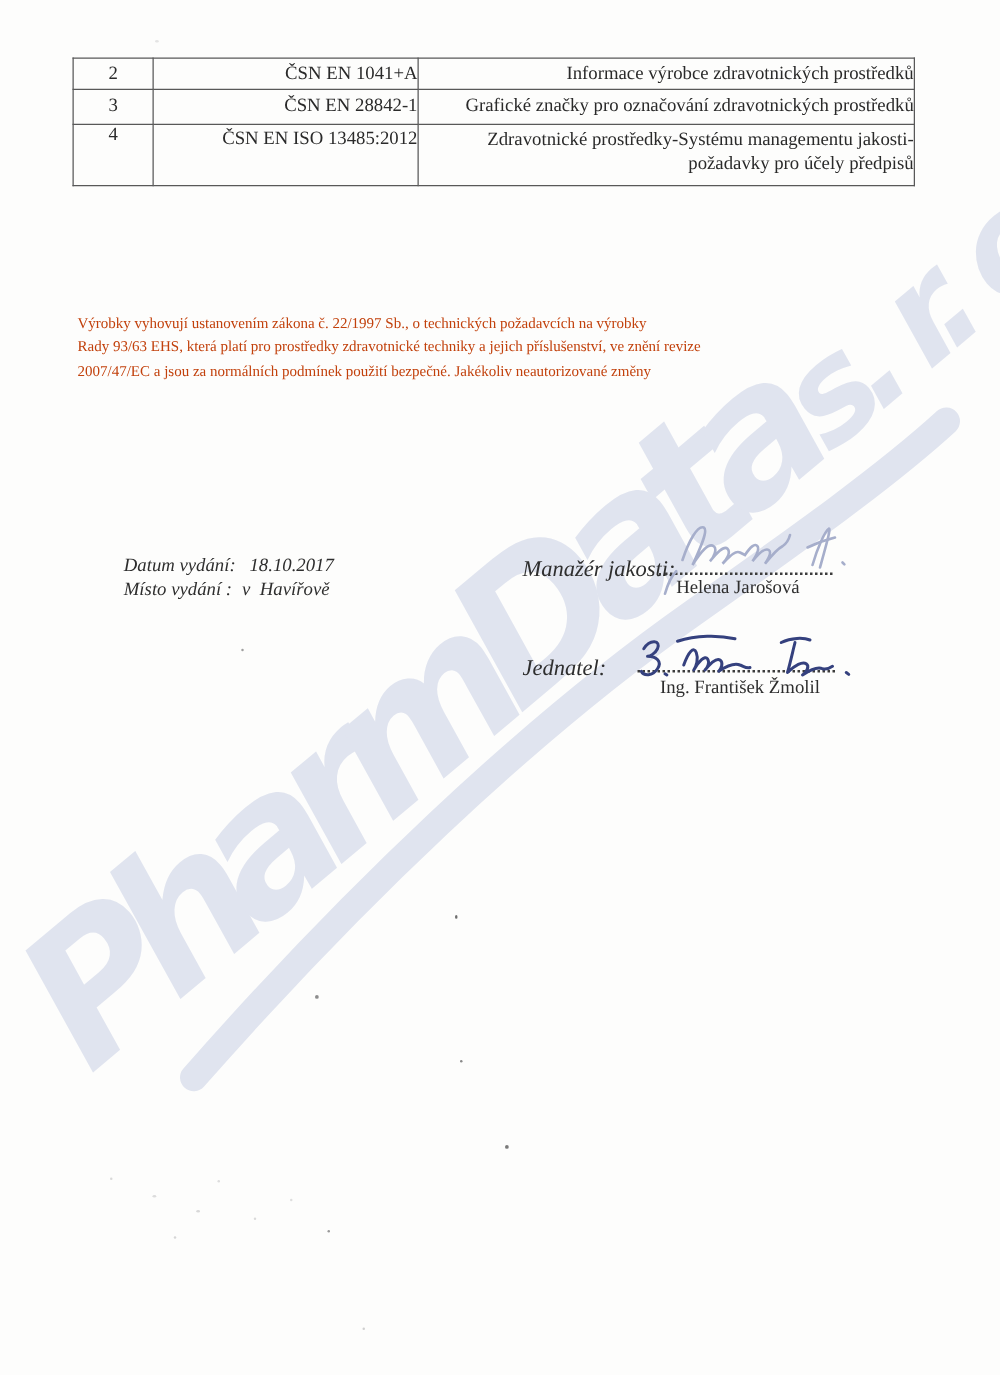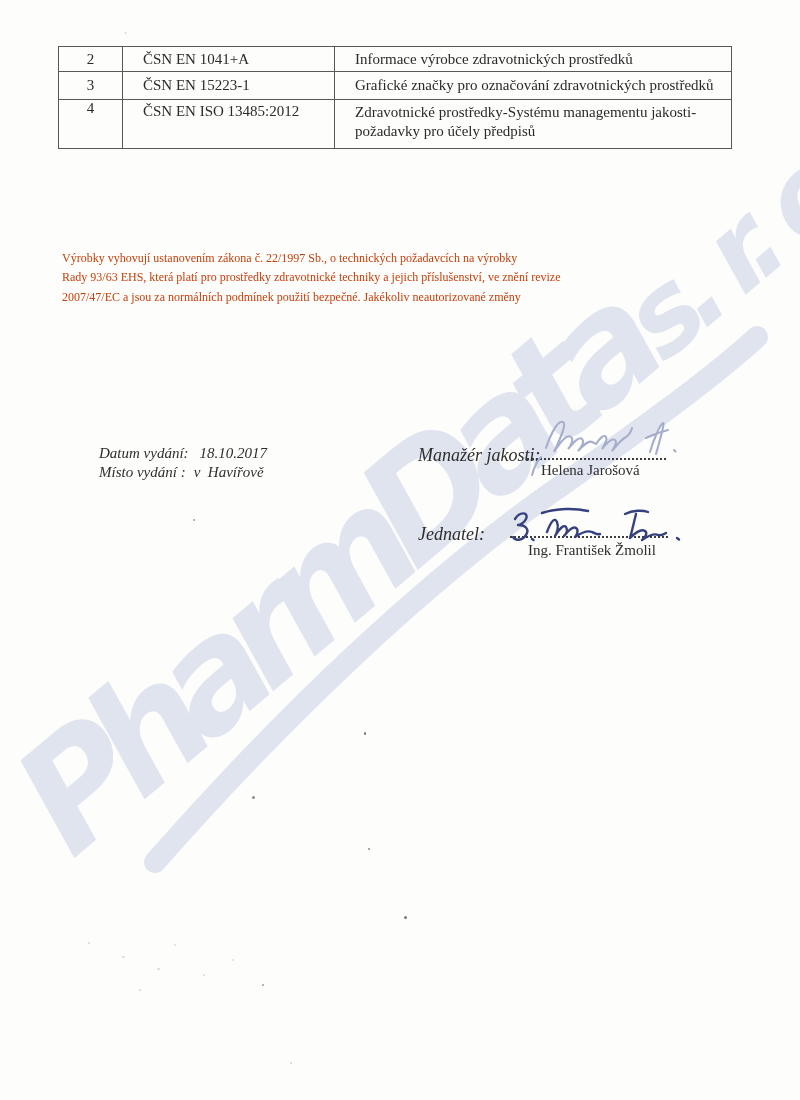--- a/index.html
+++ b/index.html
@@ -18,23 +18,23 @@
     font-style:italic;font-weight:bold;
   }
   
   table.standards{
     position:absolute;left:58px;top:46px;z-index:2;
     width:673px;border-collapse:collapse;table-layout:fixed;
     font-size:15px;color:#2a2a2a;
   }
   table.standards td{
     border:1.5px solid #585858;
-    padding:0 0 0 20px;
+    padding:0 0 0 8px;
     vertical-align:middle;
-    overflow:hidden;white-space:nowrap;
+    overflow:hidden;white-space:nowrap;text-align:right;
   }
   table.standards td.num{text-align:center;padding:0;}
   tr.r-short td{height:24px;}
   tr.r-mid td{height:27px;}
   tr.r-tall td{height:45px;vertical-align:top;padding-top:3px;}
   .desc-line{line-height:19px;white-space:nowrap;}
   
   .paragraph{
     position:absolute;left:62px;top:249px;z-index:2;
     font-size:12px;line-height:19.4px;color:#c2410c;
@@ -81,21 +81,21 @@
         <col style="width:397px">
       </colgroup>
     <tbody>
       <tr class="r-short">
         <td class="num">2</td>
         <td>ČSN EN 1041+A</td>
         <td>Informace výrobce zdravotnických prostředků</td>
       </tr>
       <tr class="r-mid">
         <td class="num">3</td>
-        <td>ČSN EN 15223-1</td>
+        <td>ČSN EN 28842-1</td>
         <td>Grafické značky pro označování zdravotnických prostředků</td>
       </tr>
       <tr class="r-tall">
         <td class="num">4</td>
         <td>ČSN EN ISO 13485:2012</td>
         <td>
           <div class="desc-line">Zdravotnické prostředky-Systému managementu jakosti-</div>
           <div class="desc-line">požadavky pro účely předpisů</div>
         </td>
       </tr>

